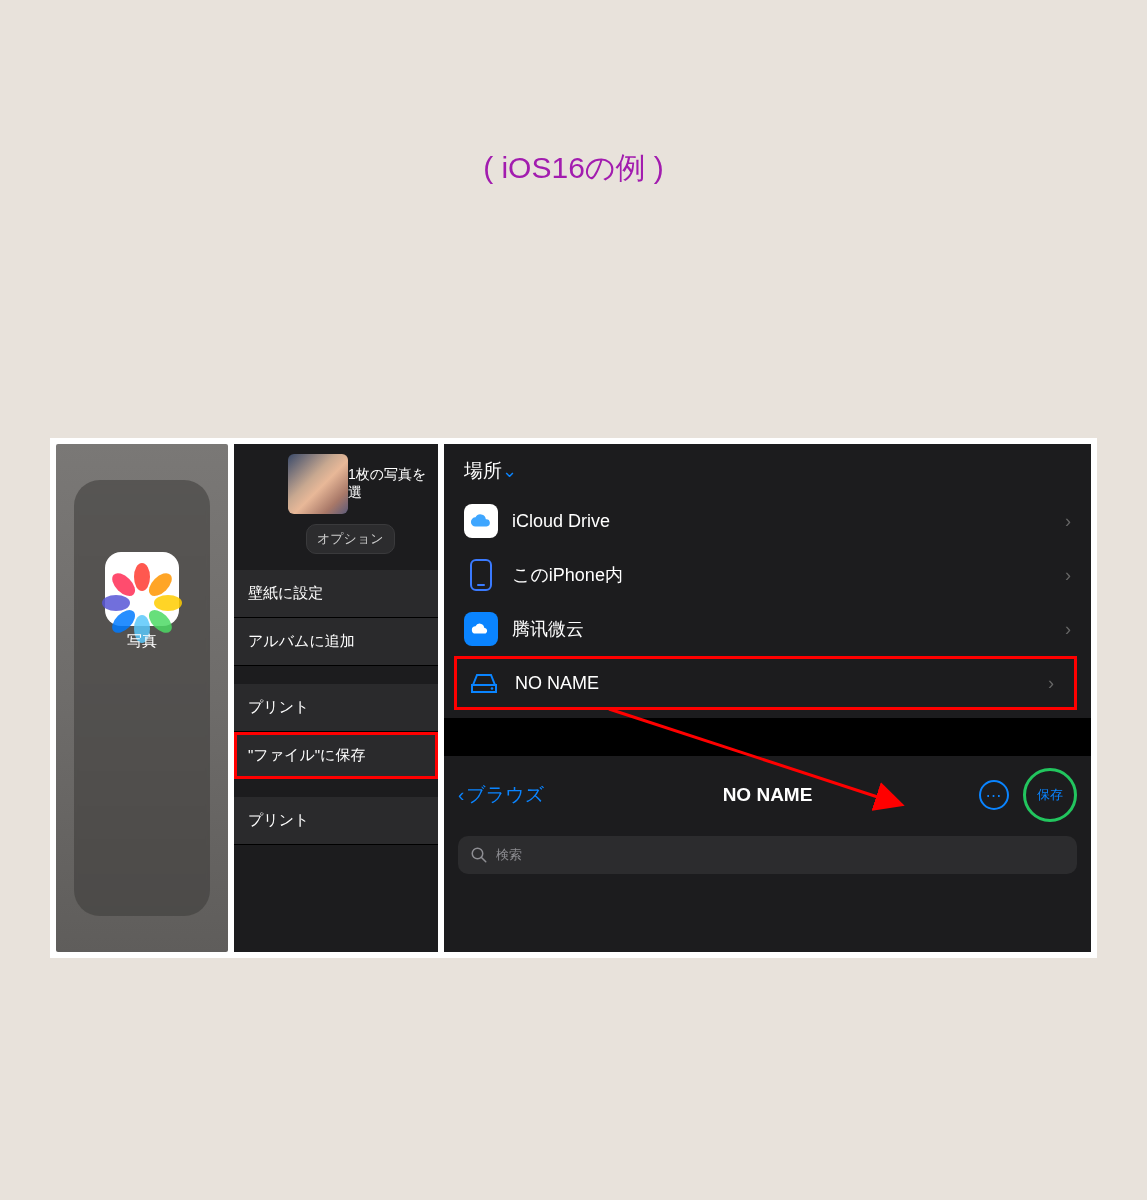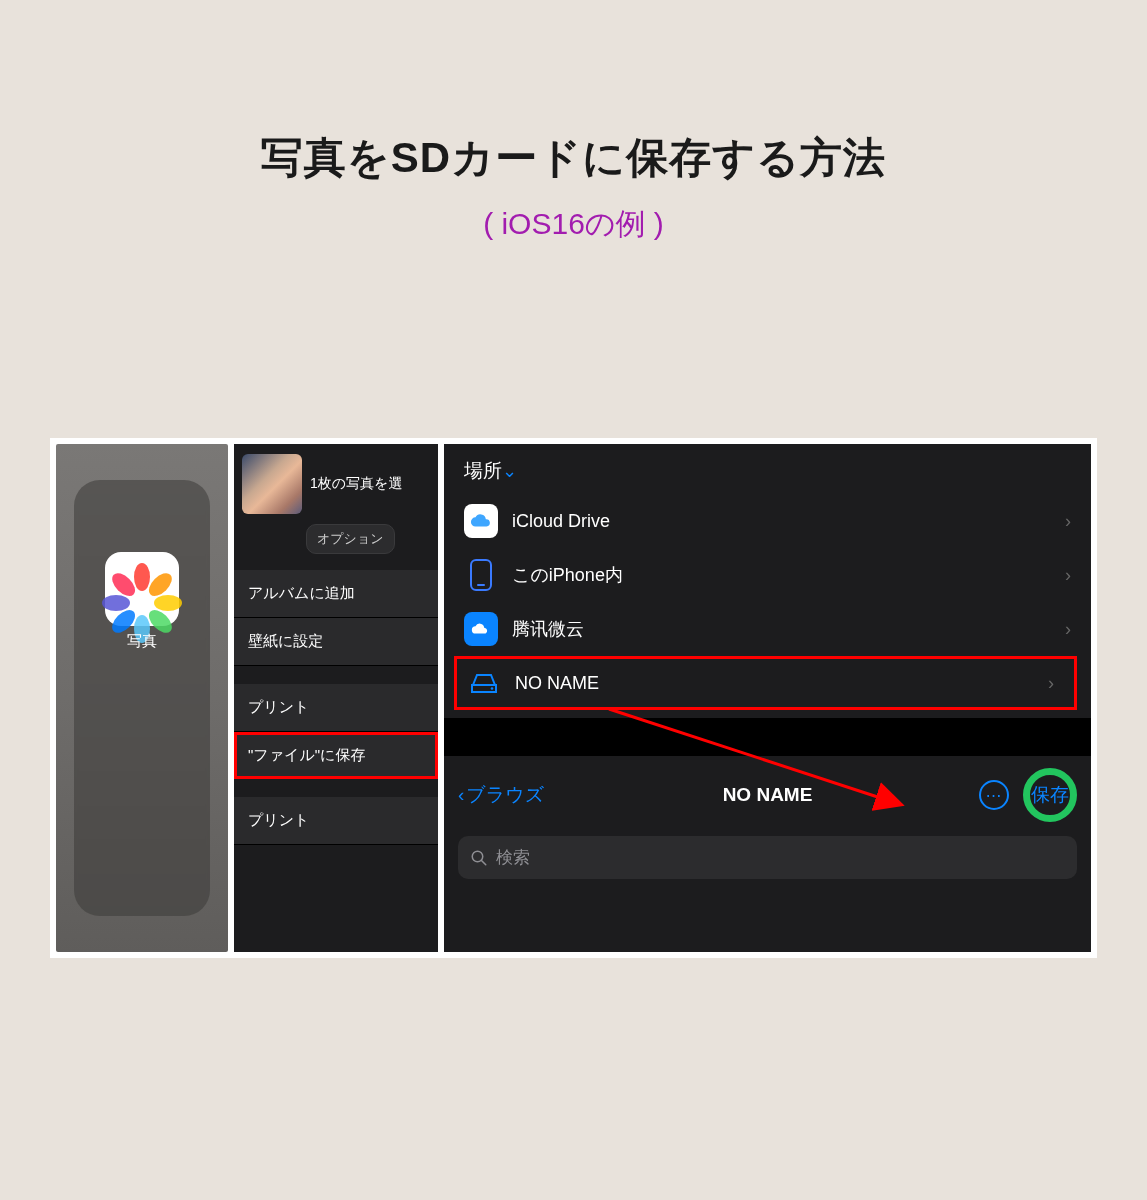--- a/index.html
+++ b/index.html
@@ -116,21 +116,21 @@
   .share-svg { width: 24px; height: 28px; }
 
   
   .p3 {
     width: 204px;
     background: #1c1c1e;
     position: relative;
     font-size: 15px;
   }
   .p3-top {
-    display:flex; align-items:center; gap:8px; padding:10px 8px 4px 8px;
+    display:flex; align-items:center; gap:0; padding:10px 8px 4px 8px;margin-left:46px;
   }
   .p3-thumb {
     width: 60px; height: 60px; border-radius: 6px;
     background: linear-gradient(135deg,#3a4a6a 0%,#c8a890 40%,#e8b898 55%,#a87868 80%,#5a5a7a 100%);
     flex-shrink:0;
   }
   .p3-top-text { color:#fff; font-size:14px; }
   .p3-options {
     margin-top:6px; background:#2c2c2e; border:1px solid #3a3a3c;
     border-radius:10px; padding:5px 10px; color:#ccc; font-size:13px;
@@ -193,37 +193,36 @@
   }
   .p4-nav-left { display:flex; align-items:center; gap:2px;}
   .p4-nav-center { color:#fff; font-weight:600; position:absolute; left:50%; transform:translateX(-50%);}
   .p4-nav-right { display:flex; align-items:center; gap:14px;}
   .more-btn {
     width:30px;height:30px;border:2px solid #0a84ff;border-radius:50%;
     display:flex;align-items:center;justify-content:center;color:#0a84ff;
     font-size:16px;letter-spacing:1px;
   }
   .save-btn {
-    color:#0a84ff; font-size:19px;
-    border:7px solid #22c55e; border-radius:50%;
+    color:#0a84ff; font-size:13px;
+    border:3px solid #22c55e; border-radius:50%;
     width:54px;height:54px;display:flex;align-items:center;justify-content:center;
   }
   .p4-search {
     background:#2c2c2e; border-radius:10px; padding:10px 12px;
-    display:flex; align-items:center; gap:8px; color:#8e8e93; font-size:17px;
+    display:flex; align-items:center; gap:8px; color:#8e8e93; font-size:13px;
   }
   .arrow-svg {
     position:absolute; pointer-events:none;
   }
 </style>
 </head>
 <body>
 
 <div class="header">
-  <div class="title">写真をSDカードに保存する方法</div>
   <div class="subtitle">( iOS16の例 )</div>
 </div>
 
 <div class="panels">
 
   <div class="p1">
     <div class="p1-card"></div>
     <div class="p1-icon">
       <div class="photos-glyph">
         <div class="petal"></div>
@@ -240,22 +239,22 @@
   </div>
 
 
   <div class="p3">
     <div class="p3-top">
       <div class="p3-thumb"></div>
       <div class="p3-top-text">1枚の写真を選</div>
     </div>
     <div class="p3-options">オプション</div>
     <div class="p3-list">
+      <div class="p3-item">壁紙に設定</div>
       <div class="p3-item">アルバムに追加</div>
-      <div class="p3-item">壁紙に設定</div>
       <div class="p3-gap"></div>
       <div class="p3-item">プリント</div>
       <div class="p3-item p3-hl">"ファイル"に保存</div>
       <div class="p3-gap"></div>
       <div class="p3-item">プリント</div>
     </div>
   </div>
 
   <div class="p4">
     <div class="p4-top">

